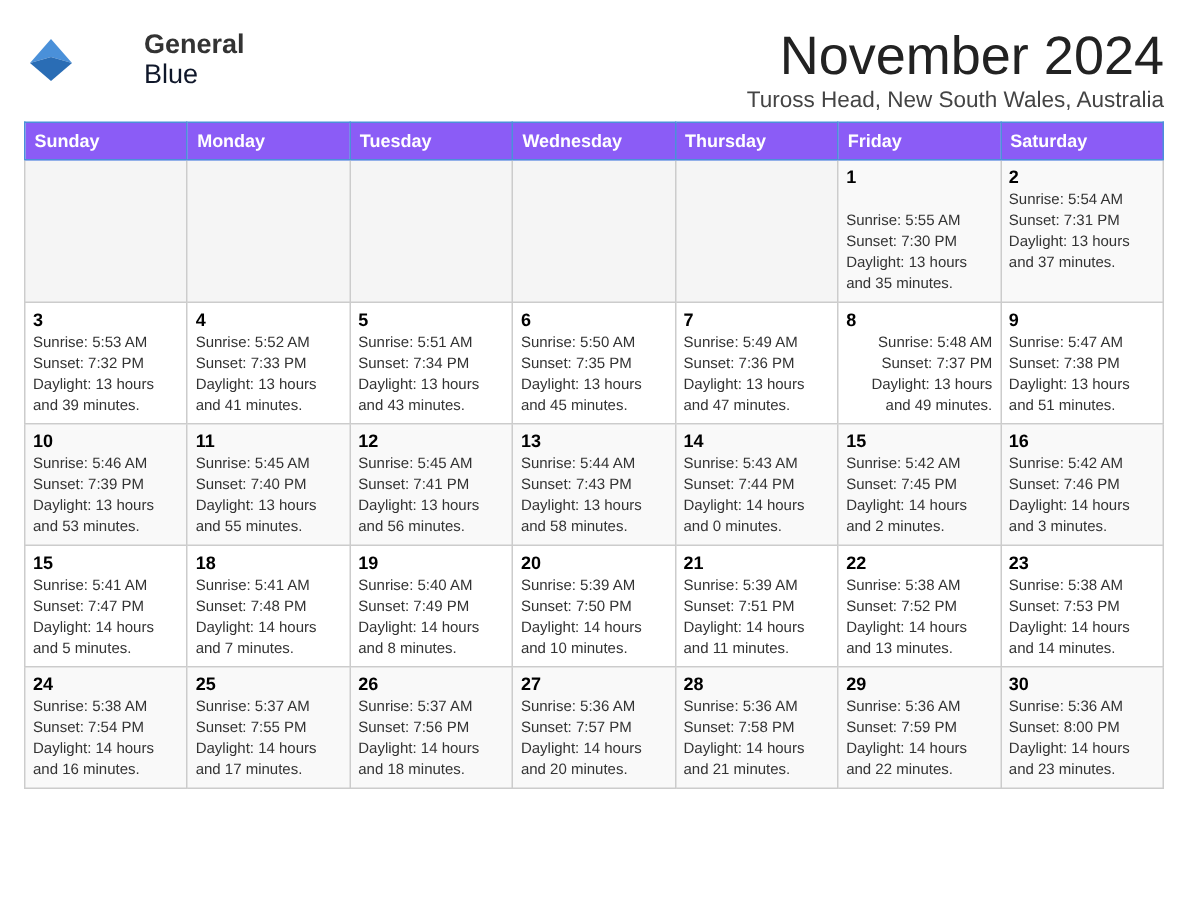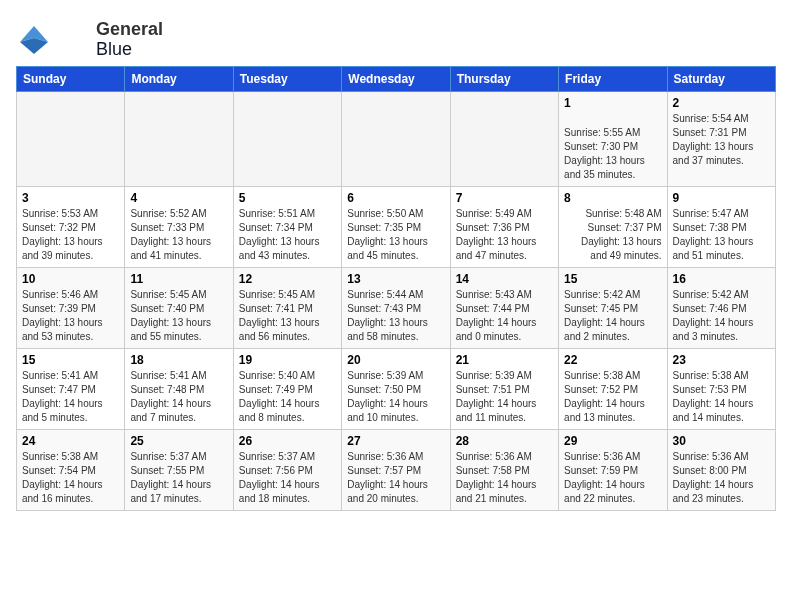--- a/index.html
+++ b/index.html
@@ -53,21 +53,21 @@
     .location-title {
       font-size: 15px;
       color: #444;
     }
     .calendar-table {
       width: 100%;
       border-collapse: collapse;
       font-size: 11px;
     }
     .calendar-table thead tr th {
-      background-color: #1d4ed8;
+      background-color: #8b5cf6;
       color: #fff;
       text-align: left;
       padding: 5px 6px;
       font-size: 12px;
       font-weight: bold;
       border: 1px solid #4a90d9;
     }
     .calendar-table tbody tr td {
       border: 1px solid #ccc;
       vertical-align: top;
@@ -105,20 +105,22 @@
     <svg class="logo-icon" viewBox="0 0 36 36">
       <polygon points="18,4 32,20 18,16 4,20" fill="#4a90d9"></polygon>
       <polygon points="18,16 32,20 18,32 4,20" fill="#2a6db5"></polygon>
     </svg>
     <div class="logo-text">
       <span class="logo-general">General</span>
       <span class="logo-blue">Blue</span>
     </div>
   </div>
   <div class="title-area">
+    <div class="month-title">November 2024</div>
+    <div class="location-title">Tuross Head, New South Wales, Australia</div>
   </div>
 </div>
 
 <table class="calendar-table">
   <thead>
     <tr>
     <th>Sunday</th>
         <th>Monday</th>
         <th>Tuesday</th>
         <th>Wednesday</th>

